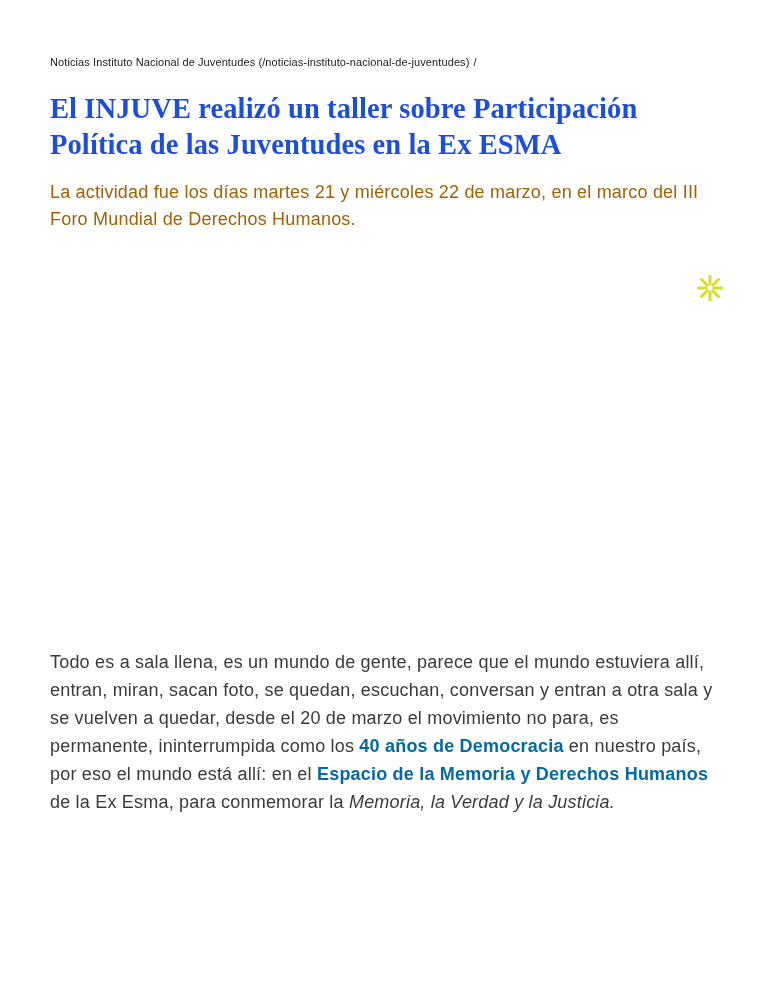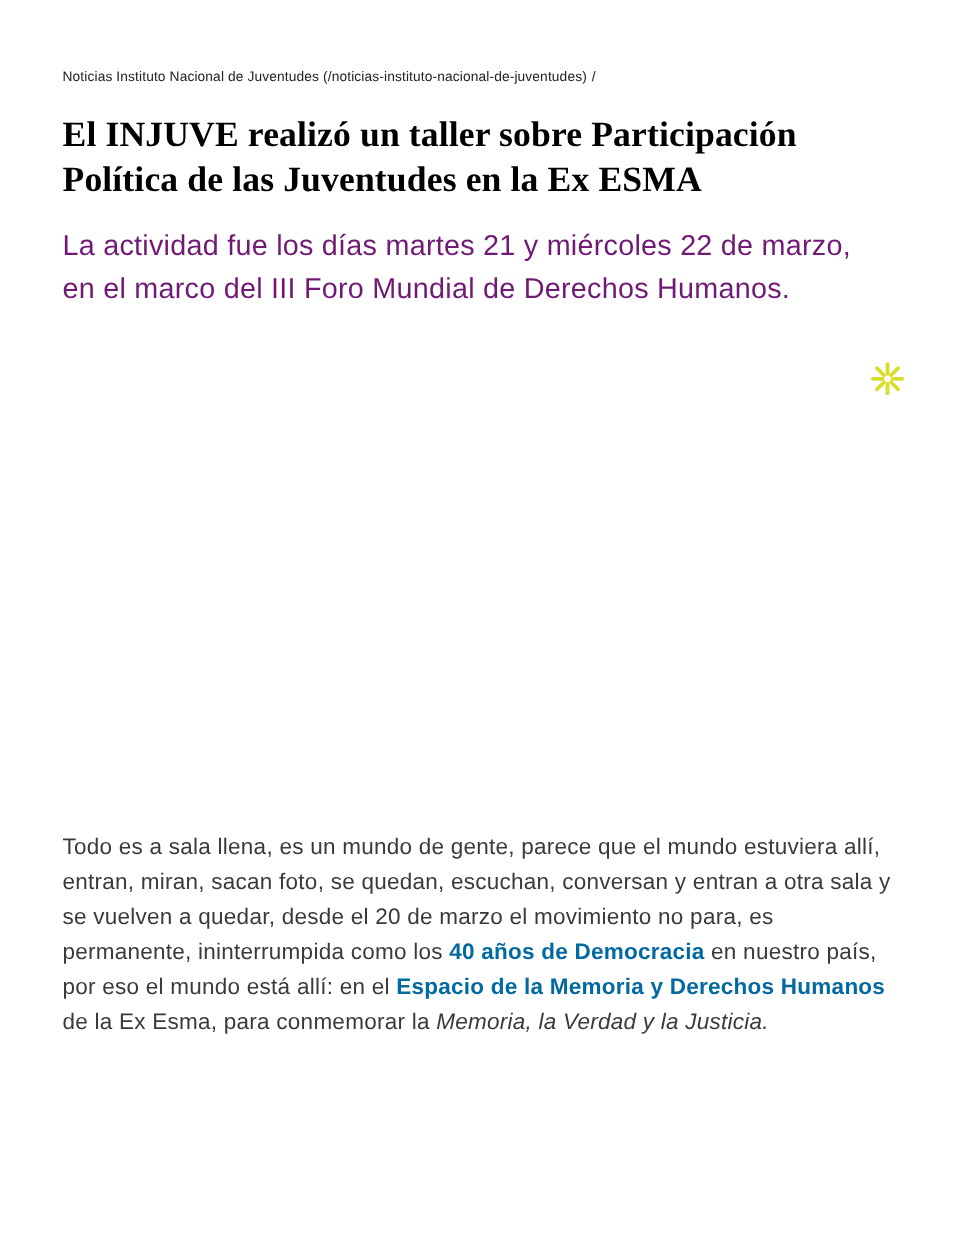--- a/index.html
+++ b/index.html
@@ -29,28 +29,28 @@
   }
   .breadcrumb .sep {
     margin-left: 4px;
     color: #212121;
   }
   h1.title {
     font-family: "Liberation Serif", "DejaVu Serif", serif;
     font-weight: 700;
     font-size: 28.5px;
     line-height: 1.24;
-    color: #000000;
+    color: #1d4ed8;
     margin: 22px 0 0 0;
     letter-spacing: 0.1px;
   }
   .subtitle {
-    font-size: 23px;
+    font-size: 18px;
     line-height: 1.5;
-    color: #701a75;
+    color: #a16207;
     letter-spacing: 0.2px;
     margin: 17px 0 0 0;
     max-width: 660px;
   }
   .date {
     font-size: 14px;
     line-height: 1.25;
     color: #333333;
     letter-spacing: 0.2px;
     margin-top: 36px;

